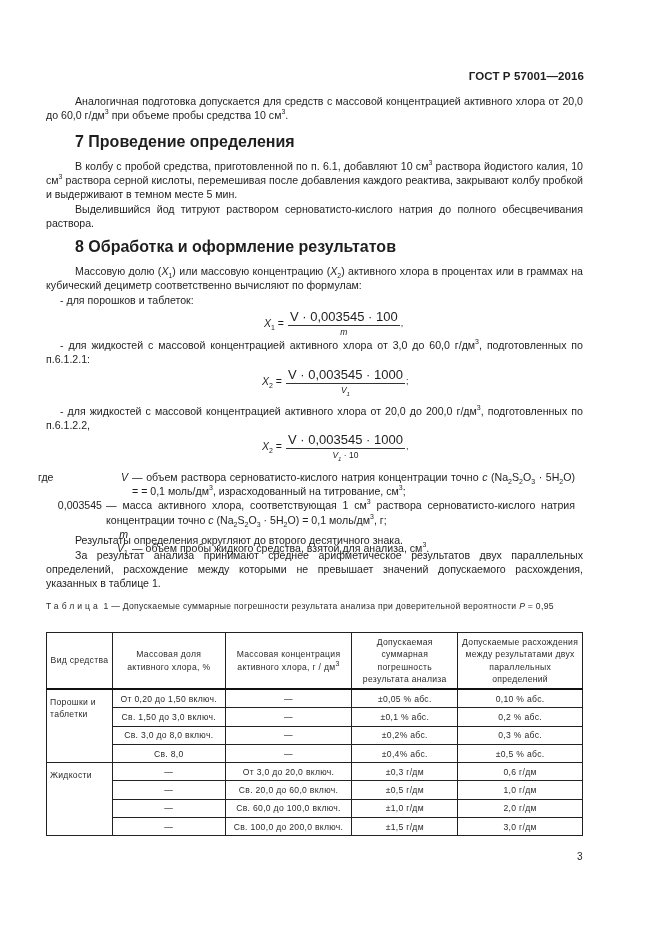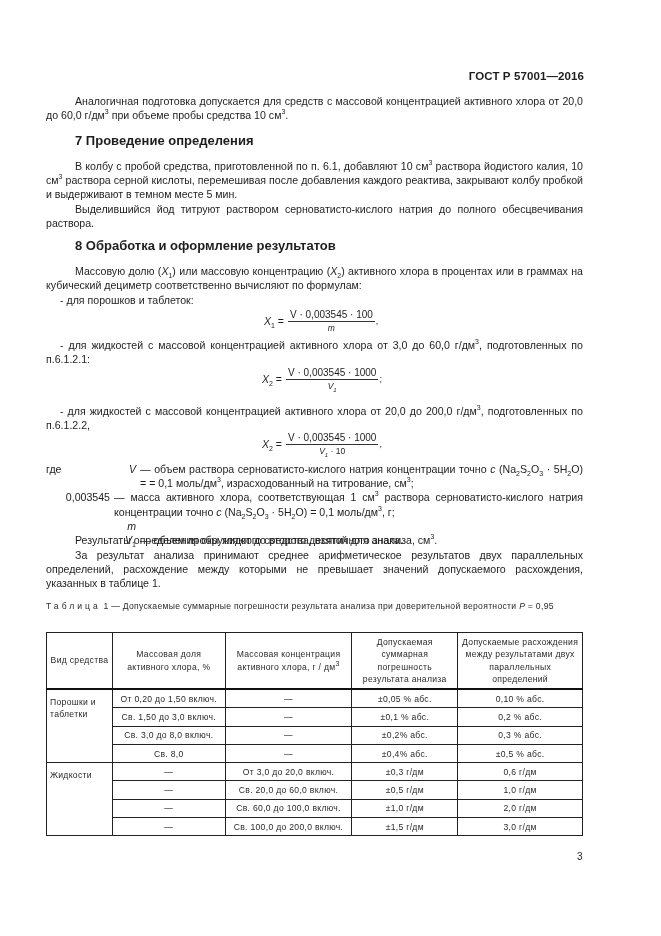--- a/index.html
+++ b/index.html
@@ -11,34 +11,34 @@
   .hdr {
     position: absolute; top: 70px; right: 77px;
     font-size: 11.5px; font-weight: bold; letter-spacing: 0.1px; margin-left: 46px;
   }
   .p {
     position: absolute; left: 46px; width: 537px;
     font-size: 10.6px; line-height: 14.2px; text-align: justify;
   }
   .p .ind { display: inline-block; width: 29px; }
   .h2 {
-    position: absolute; left: 75px; font-size: 13px; font-weight: bold;
+    position: absolute; left: 75px; font-size: 16px; font-weight: bold;
   }
   .formula {
     position: absolute; font-family: "Liberation Sans", sans-serif;
     font-size: 9.5px; display: flex; align-items: center;
   }
   .formula .lhs { font-style: italic; margin-right: 4px; font-size: 10.5px; }
   .formula .lhs sub { font-style: normal; font-size: 7px; }
   .frac { display: inline-flex; flex-direction: column; align-items: center; }
-  .frac .num { padding: 0 2px 1px 2px; border-bottom: 0.8px solid #333; font-size: 10px; }
+  .frac .num { padding: 0 2px 1px 2px; border-bottom: 0.8px solid #333; font-size: 13px; }
   .frac .den { padding-top: 1px; font-size: 8.5px; font-style: italic; }
   .frac .den sub { font-size: 6px; }
   .formula .tail { font-size: 9px; align-self: center; margin-left: 1px; }
-  .deflist { position: absolute; left: 46px; width: 537px; font-size: 10.6px; line-height: 14.2px; }
+  .deflist { position: absolute; left: 38px; width: 537px; font-size: 10.6px; line-height: 14.2px; margin-top: 8px; }
   .defrow { display: flex; }
   .defterm { width: 90px; text-align: right; white-space: nowrap; }
   .defterm .gde { float: left; }
   .defbody { flex: 1; text-align: justify; padding-left: 4px; }
   i { font-style: italic; }
   sup { font-size: 7px; vertical-align: super; line-height: 0; }
   sub { font-size: 7px; vertical-align: sub; line-height: 0; }
   .caption {
     position: absolute; left: 46px; width: 537px; top: 600px;
     font-size: 8.6px; line-height: 12.4px; text-align: justify; letter-spacing: 0.3px;

